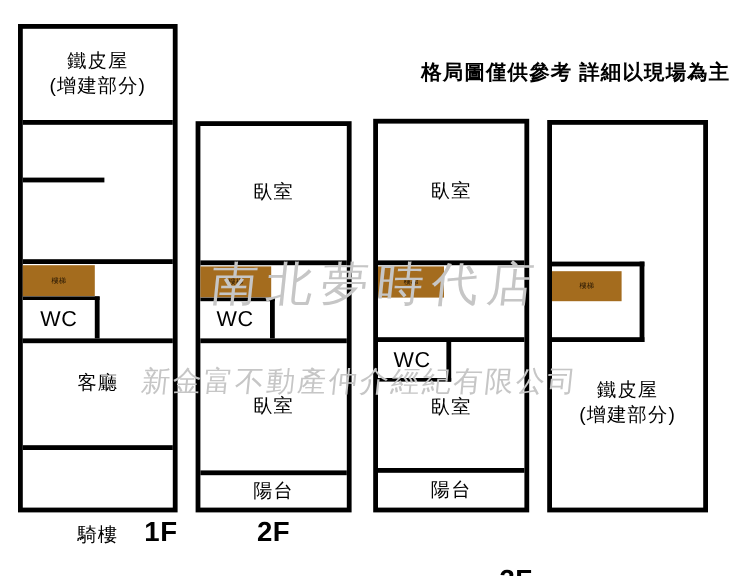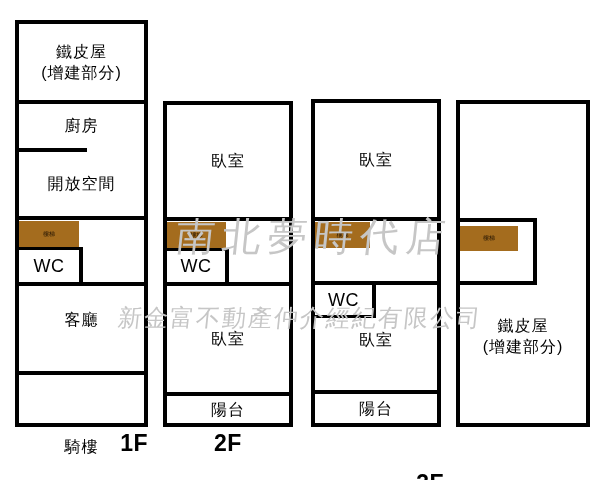--- a/index.html
+++ b/index.html
@@ -49,34 +49,29 @@
   }
   .wm-store{left:176px;top:210px;font-size:39px;letter-spacing:7px;}
   .wm-company{left:118px;top:302px;font-size:24px;letter-spacing:2px;}
   .twoline{line-height:21px;}
 </style>
 </head>
 <body>
 
 <div id="canvas">
 
+  <div class="disclaimer">格局圖僅供參考 詳細以現場為主</div>
 
   <div class="floor" style="left:15px;top:20px;width:133px;height:407px;">
     <div class="room twoline" style="top:0;height:76px;">
       <span>鐵皮屋</span>
       <span>(增建部分)</span>
     </div>
     <div class="wall" style="top:76px;"></div>
-    <div class="room" style="top:80px;height:44px;">
-      <span>廚房</span>
-    </div>
     <div class="wall-partial" style="top:124px;width:68px;"></div>
-    <div class="room" style="top:128px;height:64px;">
-      <span>開放空間</span>
-    </div>
     <div class="wall" style="top:192px;"></div>
     <div class="stairs" style="left:0;top:197px;width:60px;height:26px;">
       <span>樓梯</span>
     </div>
     <div class="wcbox" style="left:0;top:223px;width:64px;height:35px;">
       <span>WC</span>
     </div>
     <div class="wall" style="top:258px;"></div>
     <div class="room" style="top:262px;height:67px;">
       <span>客廳</span>

